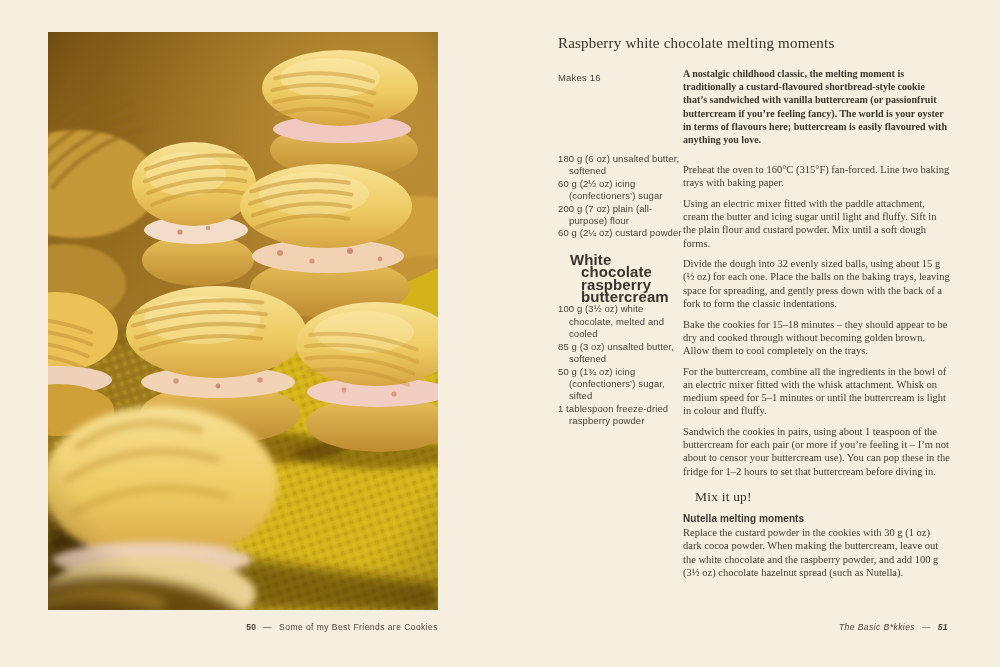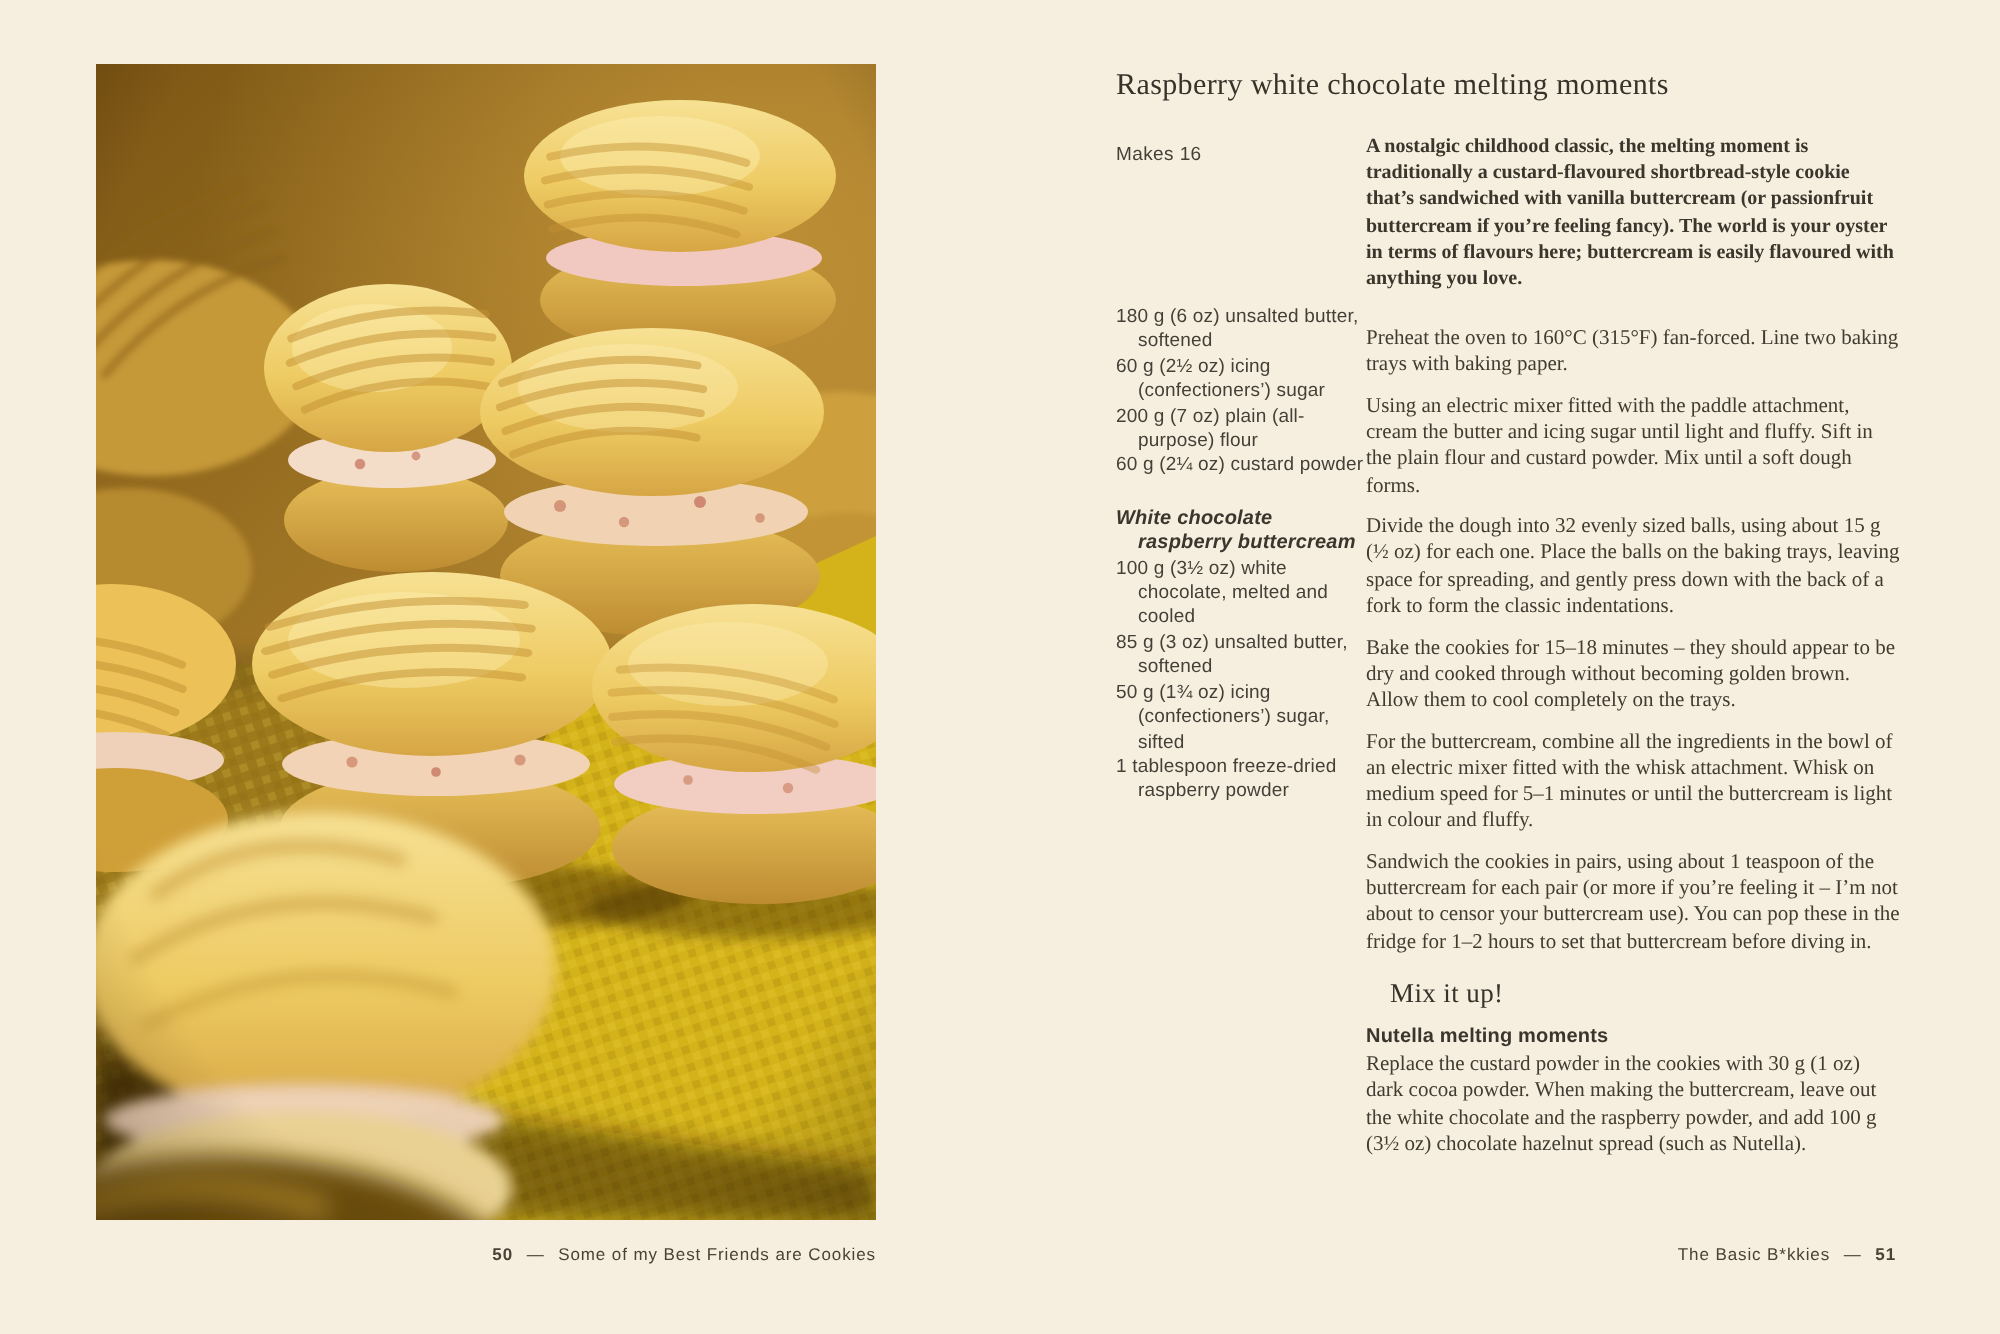--- a/index.html
+++ b/index.html
@@ -18,21 +18,21 @@
     margin:0;padding:0;display:block;
   }
   .photo svg{display:block;width:100%;height:100%;}
 
   .footer{
     position:absolute;top:622px;height:14px;
     font-size:8.5px;letter-spacing:.45px;color:#4c4136;
     text-align:right;white-space:nowrap;
   }
   .footer-left{left:48px;width:390px;}
-  .footer-right{left:558px;width:390px;}
+  .footer-right{left:558px;width:390px;font-style:italic;}
   .footer .pagenum{font-weight:bold;}
   .footer .sep{margin:0 4px;}
 
   
   .recipe-title{
     position:absolute;left:558px;top:34px;width:400px;
     font-family:"Liberation Serif",serif;font-weight:400;
     font-size:15px;line-height:18px;letter-spacing:.2px;color:#38322a;
     margin:0;
   }
@@ -40,22 +40,22 @@
     position:absolute;left:558px;top:72px;
     font-size:9.5px;letter-spacing:.2px;color:#453f37;
   }
   .ing-col{
     position:absolute;left:558px;top:153px;width:126px;
     font-size:9.5px;line-height:12.4px;letter-spacing:.1px;color:#453f37;
   }
   .ing-col ul{list-style:none;margin:0;padding:0;}
   .ing-col li{padding-left:11px;text-indent:-11px;margin:0;}
   .ing-subhead{
-    font-size:10px;line-height:12.4px;font-weight:bold;color:#3b352d;
-    margin:14px 0 0 0;padding-left:11px;text-indent:-11px;font-style:italic;
+    font-size:15px;line-height:12.4px;font-weight:bold;color:#3b352d;
+    margin:14px 0 0 12px;padding-left:11px;text-indent:-11px;
   }
   .intro{
     position:absolute;left:683px;top:67px;width:268px;
     font-family:"Liberation Serif",serif;font-weight:bold;
     font-size:10px;line-height:13.2px;color:#3b352c;margin:0;
   }
   .method-col{
     position:absolute;left:683px;top:163px;width:268px;
   }
   .method-col p.step{

